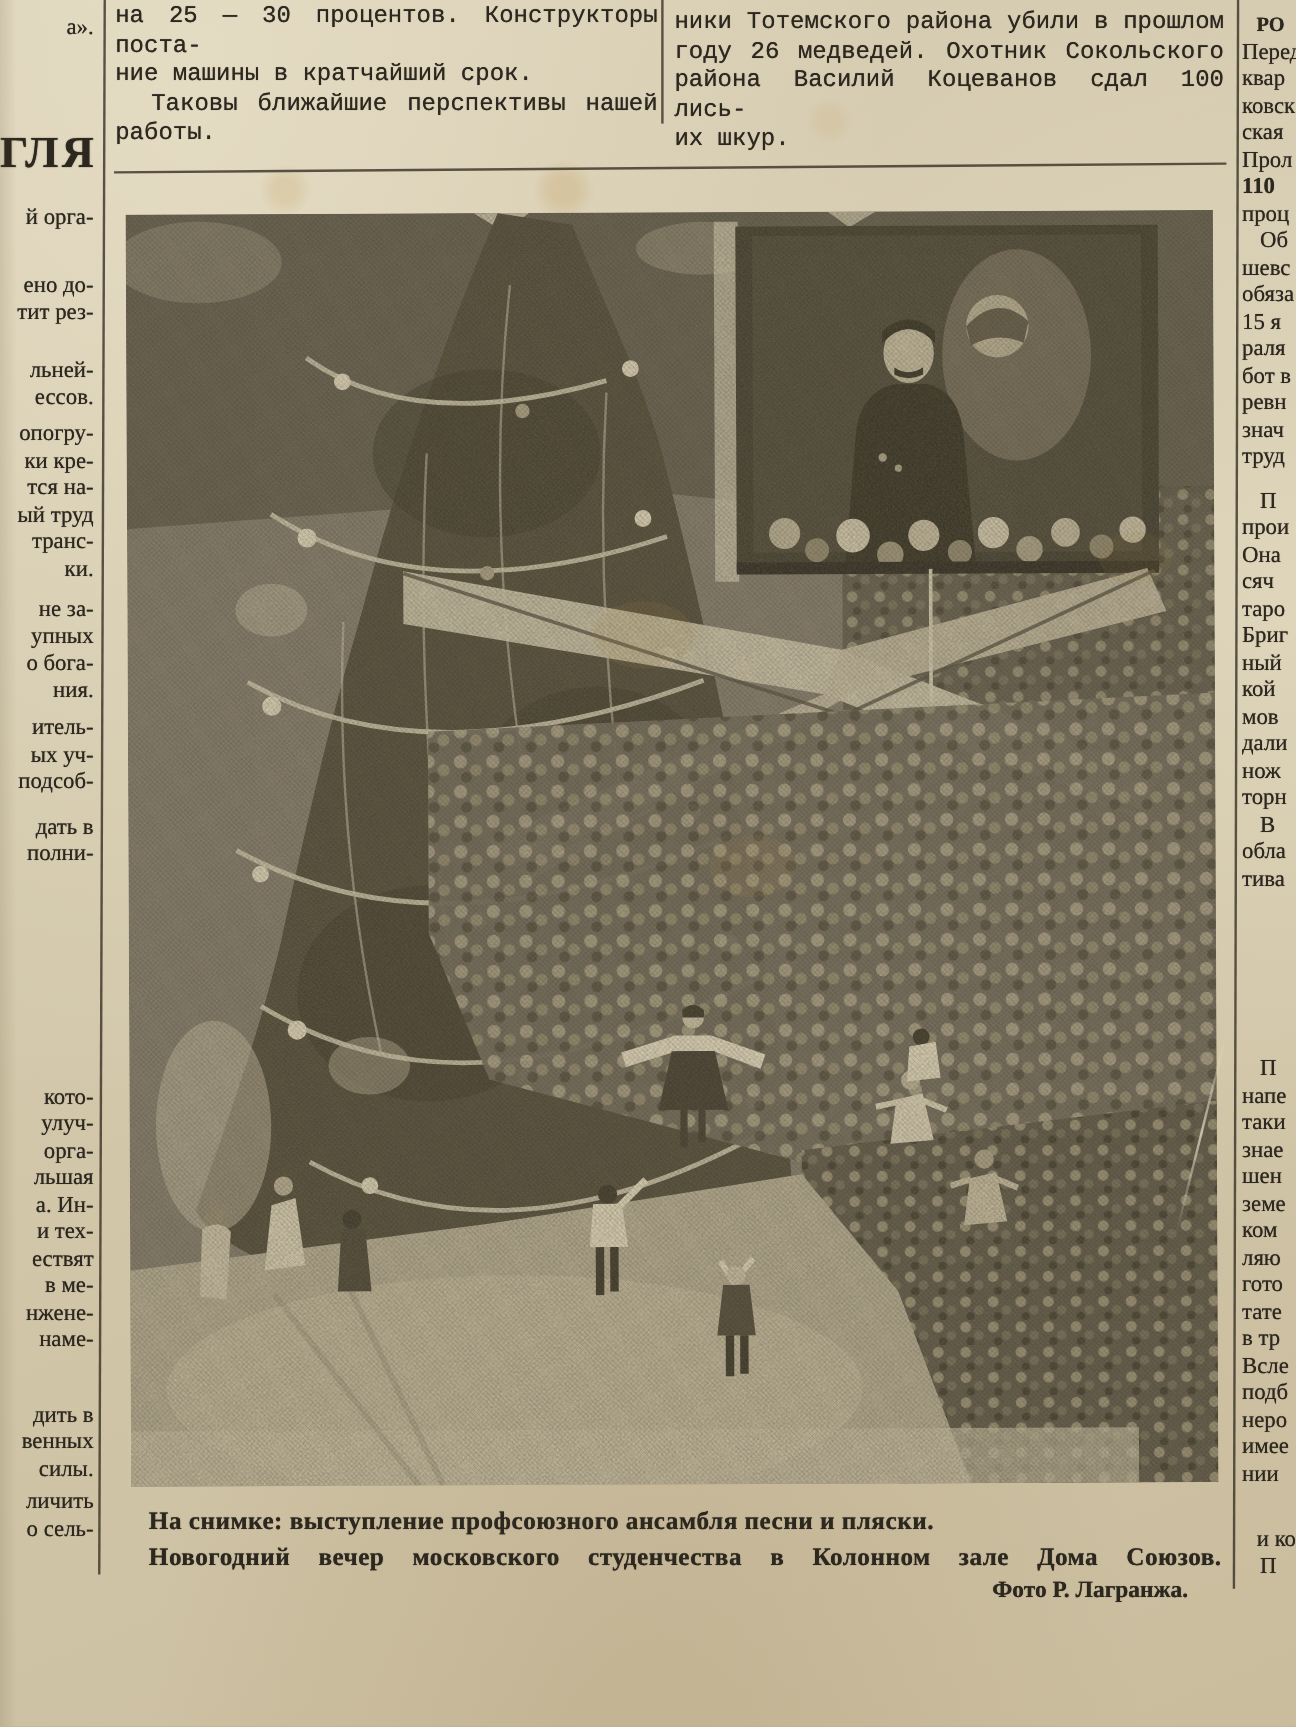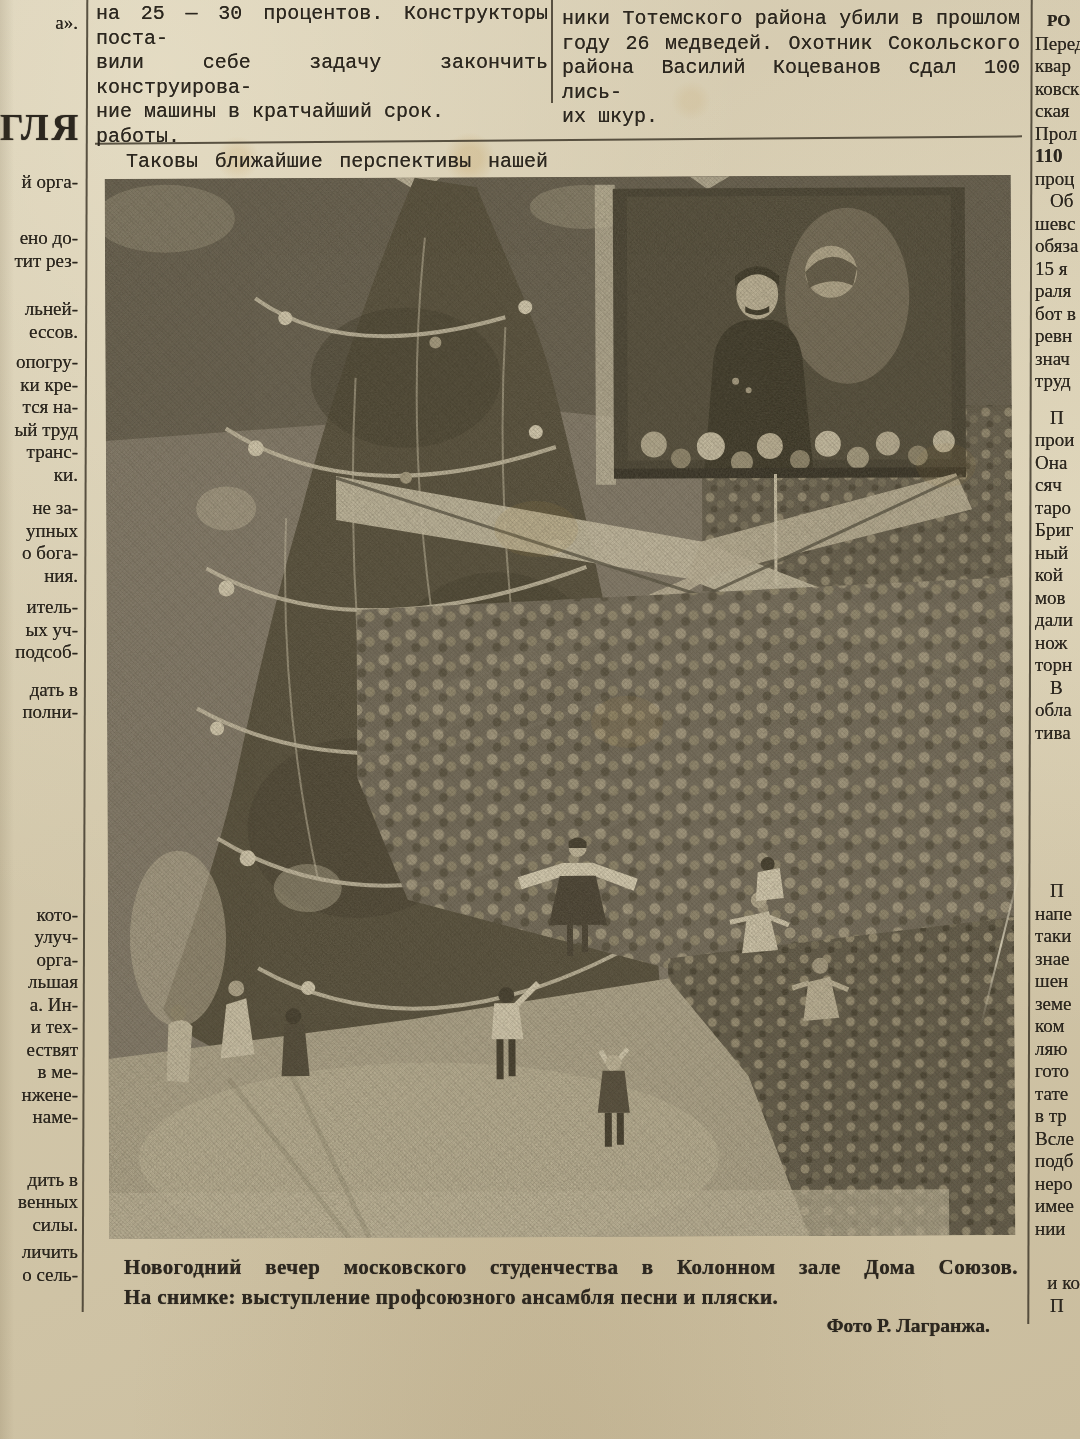--- a/index.html
+++ b/index.html
@@ -98,24 +98,23 @@
       <div class="frag">наме-</div>
       <div class="frag" style="margin-top: 40px;">дить в</div>
       <div class="frag">венных</div>
       <div class="frag">силы.</div>
       <div class="frag" style="margin-top: 5px;">личить</div>
       <div class="frag">о сель-</div>
     </div>
 
   <div class="article" id="article-left">
       <div class="art-line">на 25 — 30 процентов. Конструкторы поста-</div>
-      <div class="art-line">вили себе задачу закончить конструирова-</div>
       <div class="art-line last">ние машины в кратчайший срок.</div>
+      <div class="art-line indent">Таковы ближайшие перспективы нашей</div>
       <div class="art-line last">работы.</div>
-      <div class="art-line indent">Таковы ближайшие перспективы нашей</div>
     </div>
 
   <div class="article" id="article-center">
       <div class="art-line">ники Тотемского района убили в прошлом</div>
       <div class="art-line">году 26 медведей. Охотник  Сокольского</div>
       <div class="art-line">района Василий Коцеванов сдал 100 лись-</div>
       <div class="art-line last">их шкур.</div>
     </div>
 
   <div class="col-right">
@@ -347,20 +346,20 @@
       <ellipse cx="430" cy="352" rx="42" ry="28" fill="#b28d3a" opacity=".14"></ellipse>
       <ellipse cx="520" cy="545" rx="36" ry="26" fill="#b28d3a" opacity=".13"></ellipse>
       <ellipse cx="840" cy="290" rx="30" ry="22" fill="#b28d3a" opacity=".10"></ellipse>
 
       <rect width="906" height="1060" filter="url(#grainD)" opacity=".55"></rect>
       <rect width="906" height="1060" filter="url(#grainL)" opacity=".28"></rect>
     </svg>
   </div>
 
   <div class="caption">
+    <div class="caption-line l2">На снимке: выступление профсоюзного ансамбля песни и пляски.</div>
     <div class="caption-line">Новогодний вечер московского студенчества  в  Колонном зале Дома Союзов.</div>
-    <div class="caption-line l2">На снимке: выступление профсоюзного ансамбля песни и пляски.</div>
     <div class="credit">Фото Р. Лагранжа.</div>
   </div>
 
   <div class="crease"></div>
   <div class="shade-left"></div>
 </div>
 
 </body></html>

